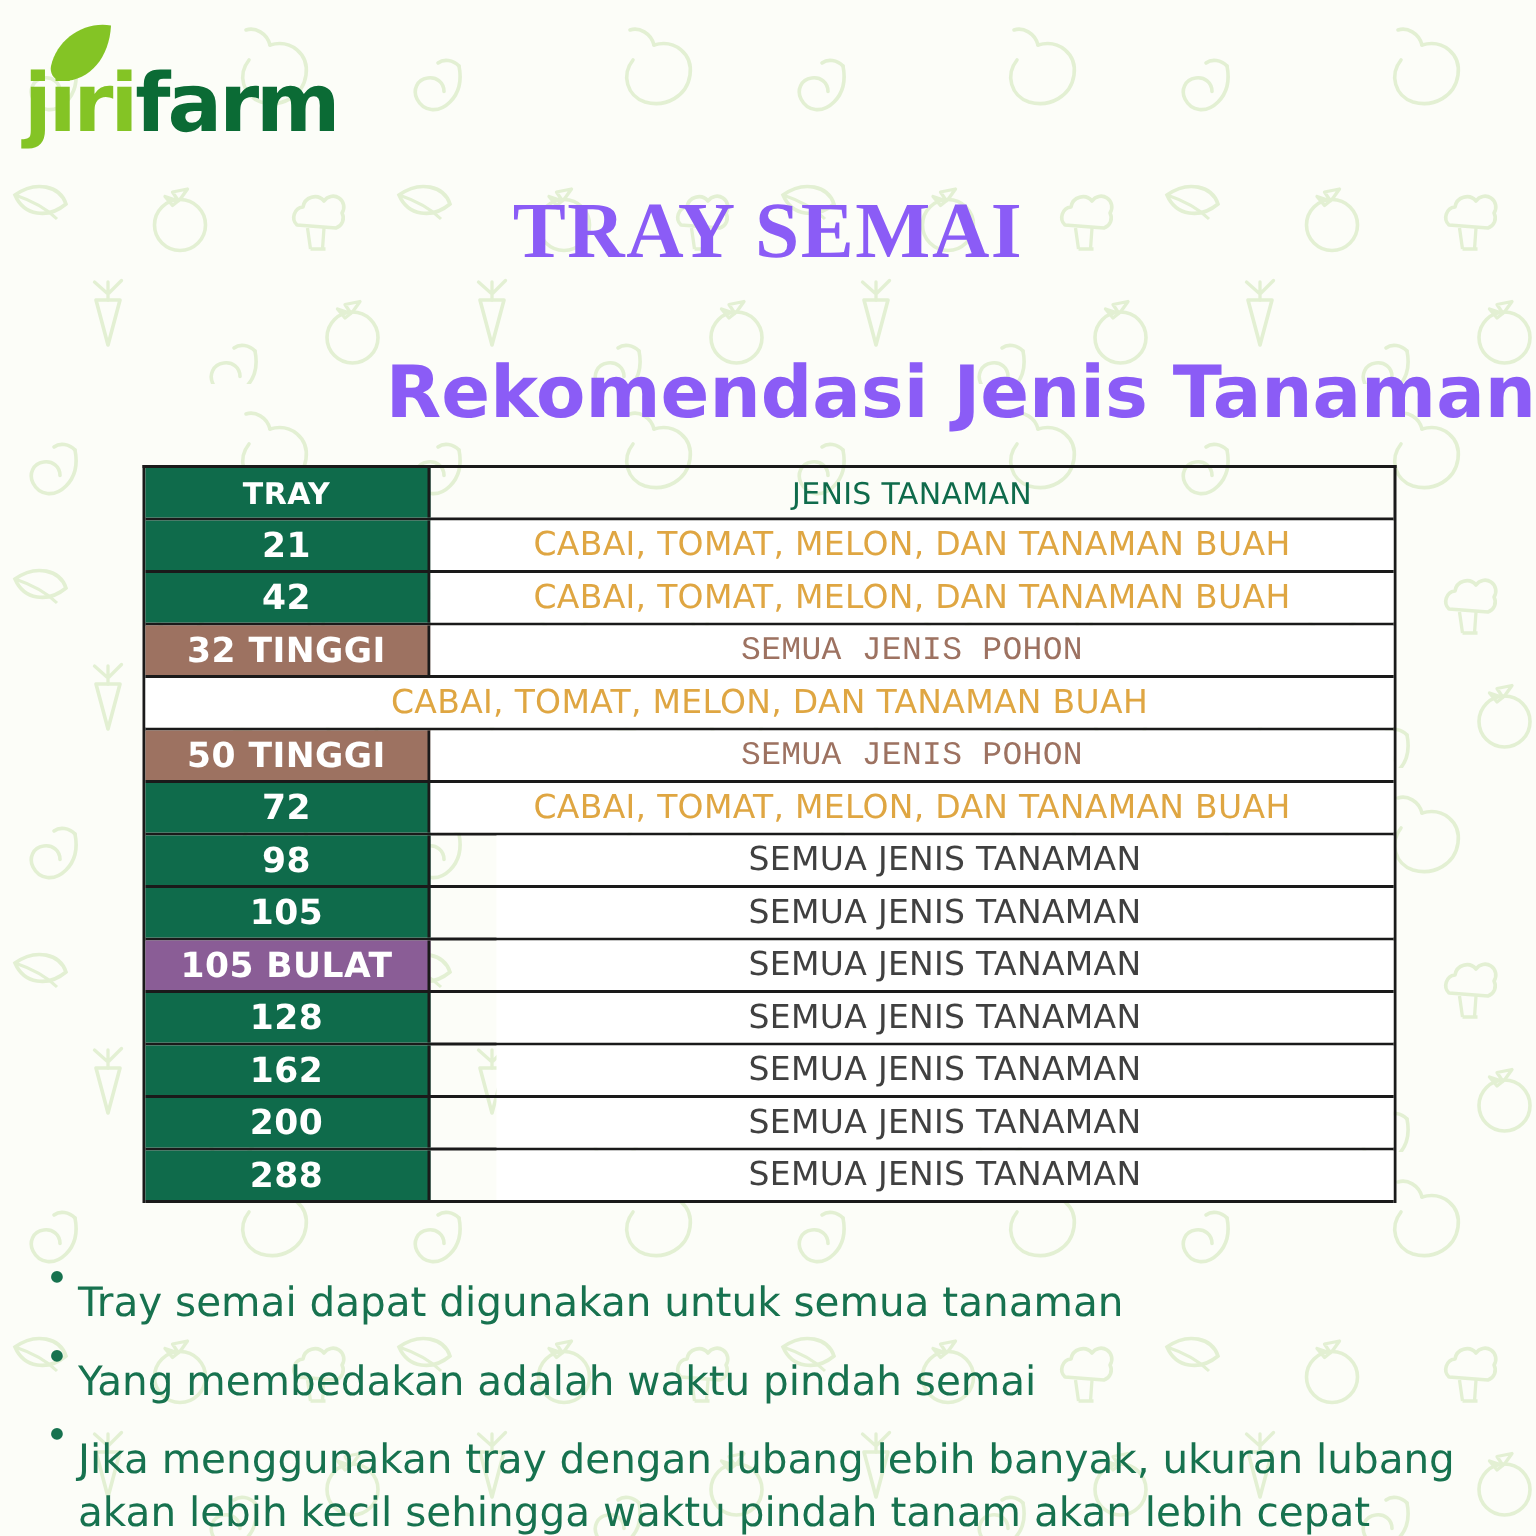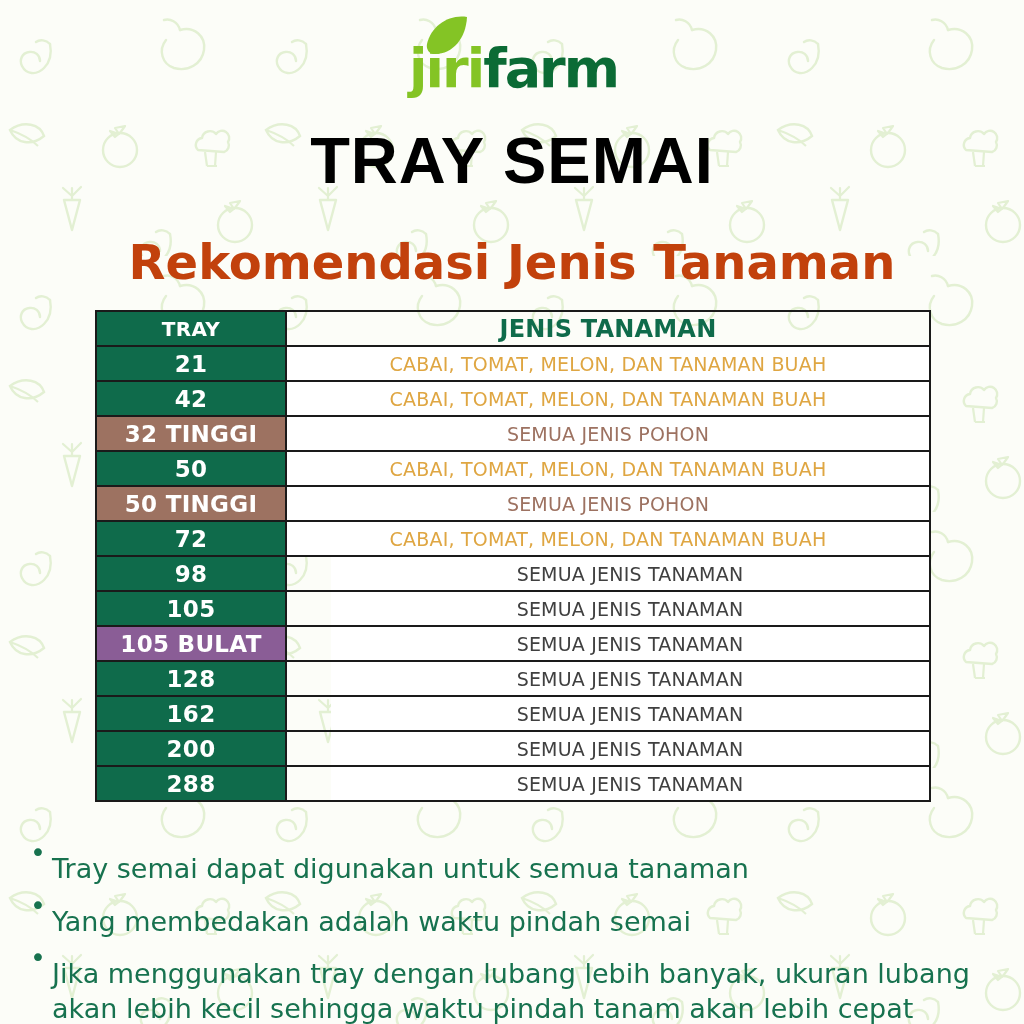--- a/index.html
+++ b/index.html
@@ -21,22 +21,21 @@
   
   #wallpaper {
     position:absolute; inset:0;
     z-index:0;
     opacity:.55;
   }
 
   
   #logo {
     position:absolute;
-    left:3px; right:0; top:42px;
-    text-align:center;
+    left:16px; right:0; top:42px;
     z-index:3;
     height:70px;
   }
   #logo .logowrap {
     display:inline-block;
     position:relative;
     line-height:1;
   }
   #logo .word {
     font-size:54px;
@@ -50,34 +49,34 @@
     position:absolute;
     left:14px; top:-26px;
     width:46px; height:40px;
     z-index:4;
   }
 
   
   #title {
     position:absolute; left:0; right:0; top:128px;
     text-align:center; z-index:3;
-    font-family:Liberation Sans, sans-serif;
-    font-size:65px;
+    font-family:Liberation Serif, serif;
+    font-size:53px;
     font-weight:bold;
     letter-spacing:1px;
-    color:#000000;
+    color:#8b5cf6;
     line-height:1;
   }
   #subtitle {
     position:absolute; left:0; right:0; top:238px;
-    text-align:center; z-index:3;
+    text-align:right; z-index:3;
     font-family:"DejaVu Sans", sans-serif;
     font-size:48px;
     font-weight:bold;
-    color:#c2410c;
+    color:#8b5cf6;
     line-height:1;
   }
 
   
   #table {
     position:absolute;
     left:95px; top:310px;
     width:836px;
     z-index:3;
     border:2px solid #1a1a1a;
@@ -100,38 +99,38 @@
     font-weight:bold;
     border-right:2px solid #1a1a1a;
     letter-spacing:.3px;
   }
   .cell-jenis {
     flex:1 1 auto;
     display:flex;
     align-items:center;
     justify-content:center;
     font-family:"DejaVu Sans", sans-serif;
-    font-size:19px;
+    font-size:22px;
     letter-spacing:.2px;
   }
   .row.header .cell-jenis {
-    font-weight:bold;
+    font-weight:normal;
     background:transparent;
     color:#0f6b4b;
-    font-size:24px;
+    font-size:20px;
   }
   .row.header .cell-tray { font-size:20px; }
   .row.body .cell-jenis { background:#ffffff; }
 
   
   .bg-green  { background:#0f6b4b; }
   .bg-brown  { background:#9d7261; }
   .bg-purple { background:#8a5d96; }
   .tx-orange { color:#dfa642; }
-  .tx-brown  { color:#9d7261; }
+  .tx-brown  { color:#9d7261;font-family:Liberation Mono, monospace; }
   .tx-green  { color:#404040;margin-left:44px; }
 
   
   #notes {
     position:absolute;
     left:30px; top:836px; right:22px;
     z-index:3;
     font-family:"DejaVu Sans", sans-serif;
     color:#17724f;
   }
@@ -224,21 +223,20 @@
       </div>
       <div class="row body">
         <div class="cell-tray bg-green">42</div>
         <div class="cell-jenis tx-orange">CABAI, TOMAT, MELON, DAN TANAMAN BUAH</div>
       </div>
       <div class="row body">
         <div class="cell-tray bg-brown">32 TINGGI</div>
         <div class="cell-jenis tx-brown">SEMUA JENIS POHON</div>
       </div>
       <div class="row body">
-        <div class="cell-tray bg-green">50</div>
         <div class="cell-jenis tx-orange">CABAI, TOMAT, MELON, DAN TANAMAN BUAH</div>
       </div>
       <div class="row body">
         <div class="cell-tray bg-brown">50 TINGGI</div>
         <div class="cell-jenis tx-brown">SEMUA JENIS POHON</div>
       </div>
       <div class="row body">
         <div class="cell-tray bg-green">72</div>
         <div class="cell-jenis tx-orange">CABAI, TOMAT, MELON, DAN TANAMAN BUAH</div>
       </div>

